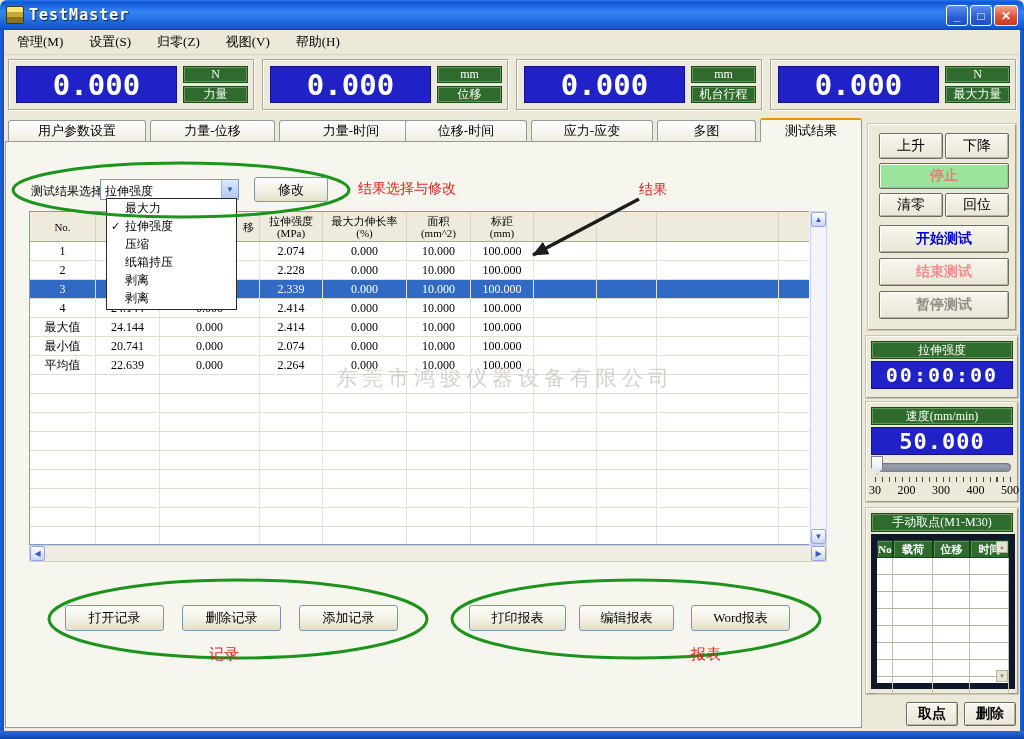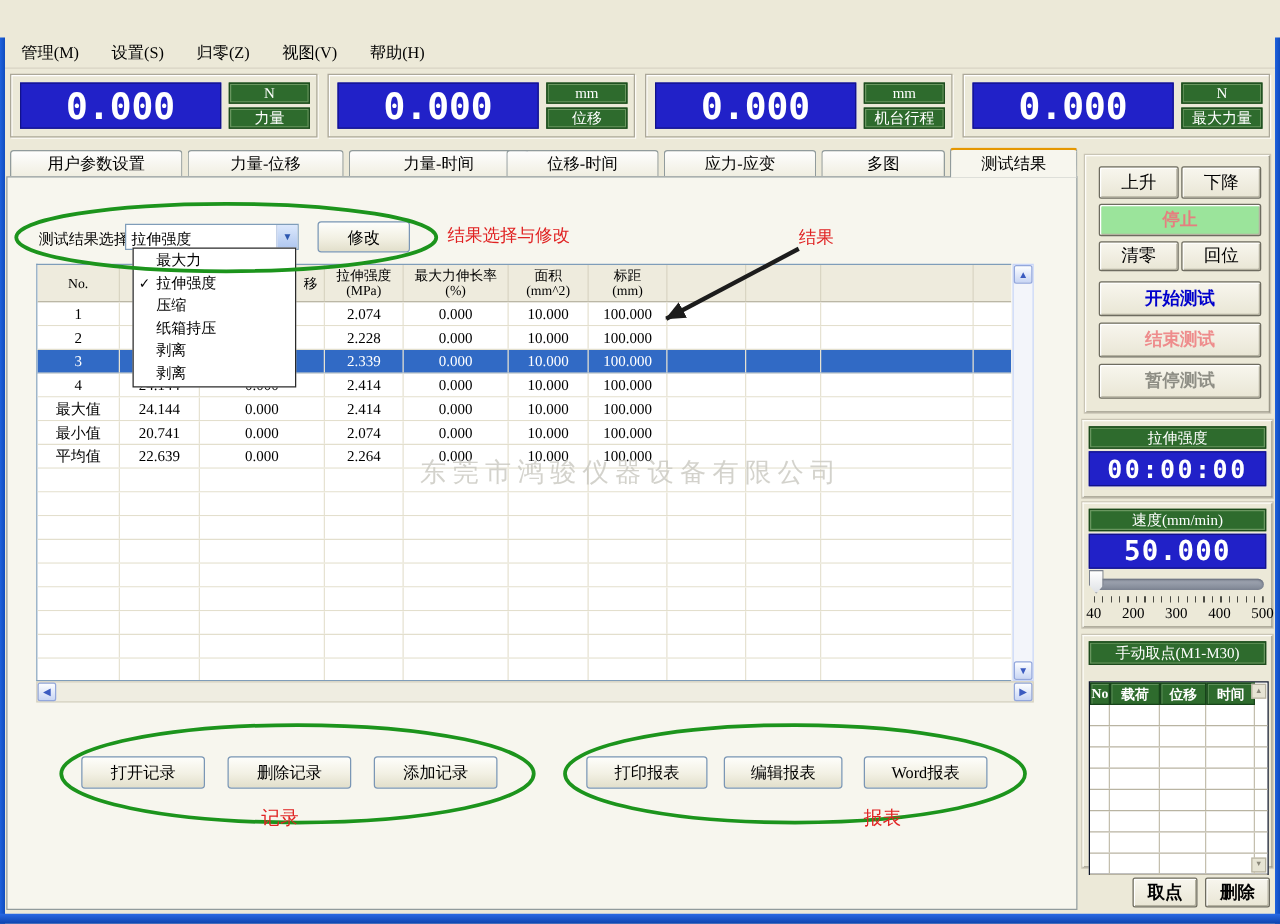--- a/index.html
+++ b/index.html
@@ -112,36 +112,45 @@
   .g4 .ghead { top:4px; width:142px; height:19px; }
   .glcd { position:absolute; left:4px; top:24px; width:142px; height:28px; font-size:20px; letter-spacing:2px; }
   .g3 .glcd { font-size:22px; letter-spacing:1px; }
   .slider-track { position:absolute; left:8px; top:60px; width:136px; height:9px; border-radius:5px;
     background:linear-gradient(180deg,#a6acb8,#7e8593); box-shadow:inset 0 1px 2px #5c6270; }
   .slider-thumb { position:absolute; left:4px; top:53px; width:12px; height:19px; background:linear-gradient(180deg,#ffffff,#dfe2e6);
     border:1px solid #7c838f; clip-path:polygon(0 0,100% 0,100% 62%,50% 100%,0 62%); }
   .ticks { position:absolute; left:8px; top:74px; width:136px; height:5px;
     background:repeating-linear-gradient(90deg,#4a4a42 0 1px,transparent 1px 6.75px); }
   .tick-labels { position:absolute; left:2px; top:80px; width:150px; display:flex; justify-content:space-between; font-size:12px; }
-  .minitable { position:absolute; left:4px; top:36px; width:144px; height:155px; background:#fff; border:1px solid #0f172a; }
+  .minitable { position:absolute; left:4px; top:25px; width:144px; height:155px; background:#fff; border:6px solid #0f172a; }
   .mrow { display:flex; height:17px; border-bottom:1px solid #b9b4a2; }
   .mhrow { display:flex; height:18px; }
   .mhcell { background:#2e6b2d; border:1px solid #17431a; box-shadow:inset 1px 1px 0 #5d8f58; color:#fff; font-size:11px; font-weight:bold;
     display:flex; align-items:center; justify-content:center; flex:none; }
   .mcell { border-right:1px solid #c4bfae; flex:none; }
   .mscroll { position:absolute; right:1px; width:12px; height:12px; background:#e7e4d4; border:1px solid #b9b4a2; color:#8a877a; font-size:6px;
     display:flex; align-items:center; justify-content:center; font-family:"Liberation Sans",sans-serif; }
   .b-pick { position:absolute; left:42px; top:584px; width:52px; height:24px; font-weight:bold; }
   .b-del  { position:absolute; left:100px; top:584px; width:52px; height:24px; font-weight:bold; }
 </style>
 </head>
 <body>
 
 <div class="window">
 
+  <div class="titlebar">
+    <div class="app-icon"></div>
+    <div class="title-text">TestMaster</div>
+    <div class="winbtns">
+      <div class="wbtn">_</div>
+      <div class="wbtn">□</div>
+      <div class="wbtn close">✕</div>
+    </div>
+  </div>
 
   <div class="menubar" id="menubar">
       <div class="menu-item">管理(M)</div>
       <div class="menu-item">设置(S)</div>
       <div class="menu-item">归零(Z)</div>
       <div class="menu-item">视图(V)</div>
       <div class="menu-item">帮助(H)</div>
     </div>
   <div class="displays" id="displays">
       <div class="dpanel" style="left: 4px;">
@@ -490,21 +499,21 @@
       <div class="lcd glcd">00:00:00</div>
     </div>
 
     <div class="group g3">
       <div class="ghead">速度(mm/min)</div>
       <div class="lcd glcd">50.000</div>
       <div class="slider-track"></div>
       <div class="slider-thumb"></div>
       <div class="ticks"></div>
       <div class="tick-labels" id="ticklabels">
-          <span>40</span>
+          <span>30</span>
           <span>200</span>
           <span>300</span>
           <span>400</span>
           <span>500</span>
         </div>
     </div>
 
     <div class="group g4">
       <div class="ghead">手动取点(M1-M30)</div>
       <div class="minitable" id="minitable">

